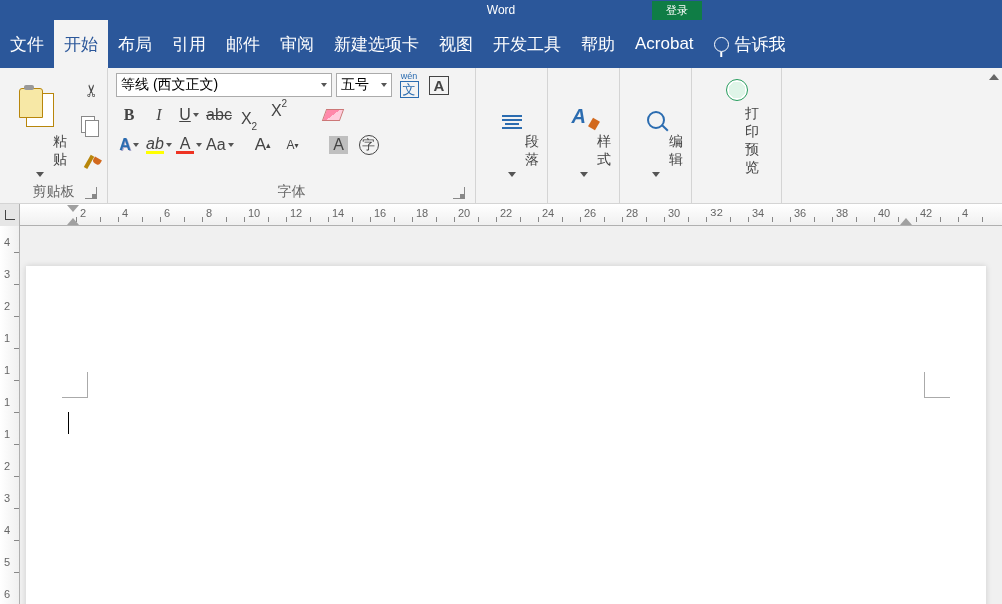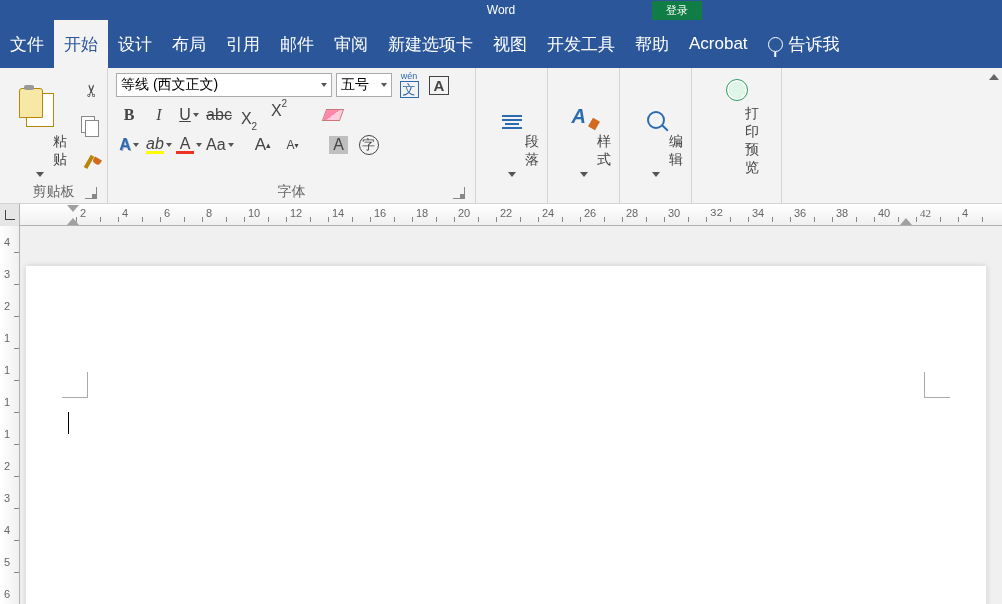--- a/index.html
+++ b/index.html
@@ -91,21 +91,20 @@
 
 <div class="titlebar">
   <div></div>
   <div class="center">Word</div>
   <div class="login-btn">登录</div>
 </div>
 
 <div class="menubar">
   <div class="tab">文件</div>
   <div class="tab active">开始</div>
-  <div class="tab">设计</div>
   <div class="tab">布局</div>
   <div class="tab">引用</div>
   <div class="tab">邮件</div>
   <div class="tab">审阅</div>
   <div class="tab">新建选项卡</div>
   <div class="tab">视图</div>
   <div class="tab">开发工具</div>
   <div class="tab">帮助</div>
   <div class="tab">Acrobat</div>
   <div class="tab">
@@ -342,21 +341,21 @@
       <span class="rt" style="left: 728px;"></span>
       <span class="rn" style="left: 774px;">36</span>
       <span class="rt" style="left: 794px;"></span>
       <span class="rt" style="left: 770px;"></span>
       <span class="rn" style="left: 816px;">38</span>
       <span class="rt" style="left: 836px;"></span>
       <span class="rt" style="left: 812px;"></span>
       <span class="rn" style="left: 858px;">40</span>
       <span class="rt" style="left: 878px;"></span>
       <span class="rt" style="left: 854px;"></span>
-      <span class="rn" style="left: 900px; font-family: Liberation Serif, serif;">42</span>
+      <span class="rn" style="left: 900px;">42</span>
       <span class="rt" style="left: 920px;"></span>
       <span class="rt" style="left: 896px;"></span>
       <span class="rn" style="left: 942px;">4</span>
       <span class="rt" style="left: 962px;"></span>
       <span class="rt" style="left: 938px;"></span>
     </div>
 </div>
 
 <div class="doc-area">
   <div class="ruler-v" id="vruler">

